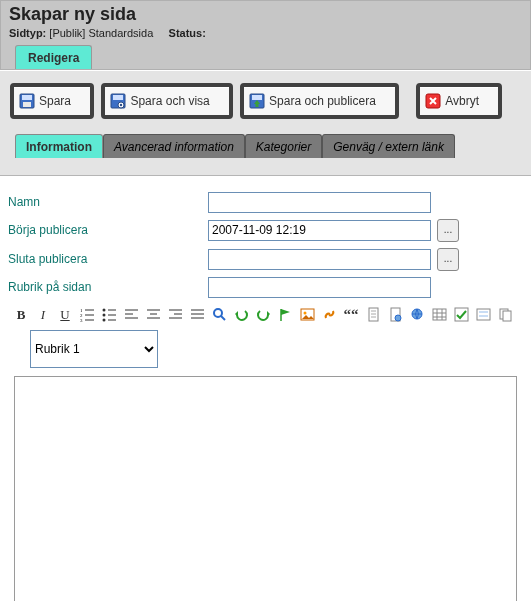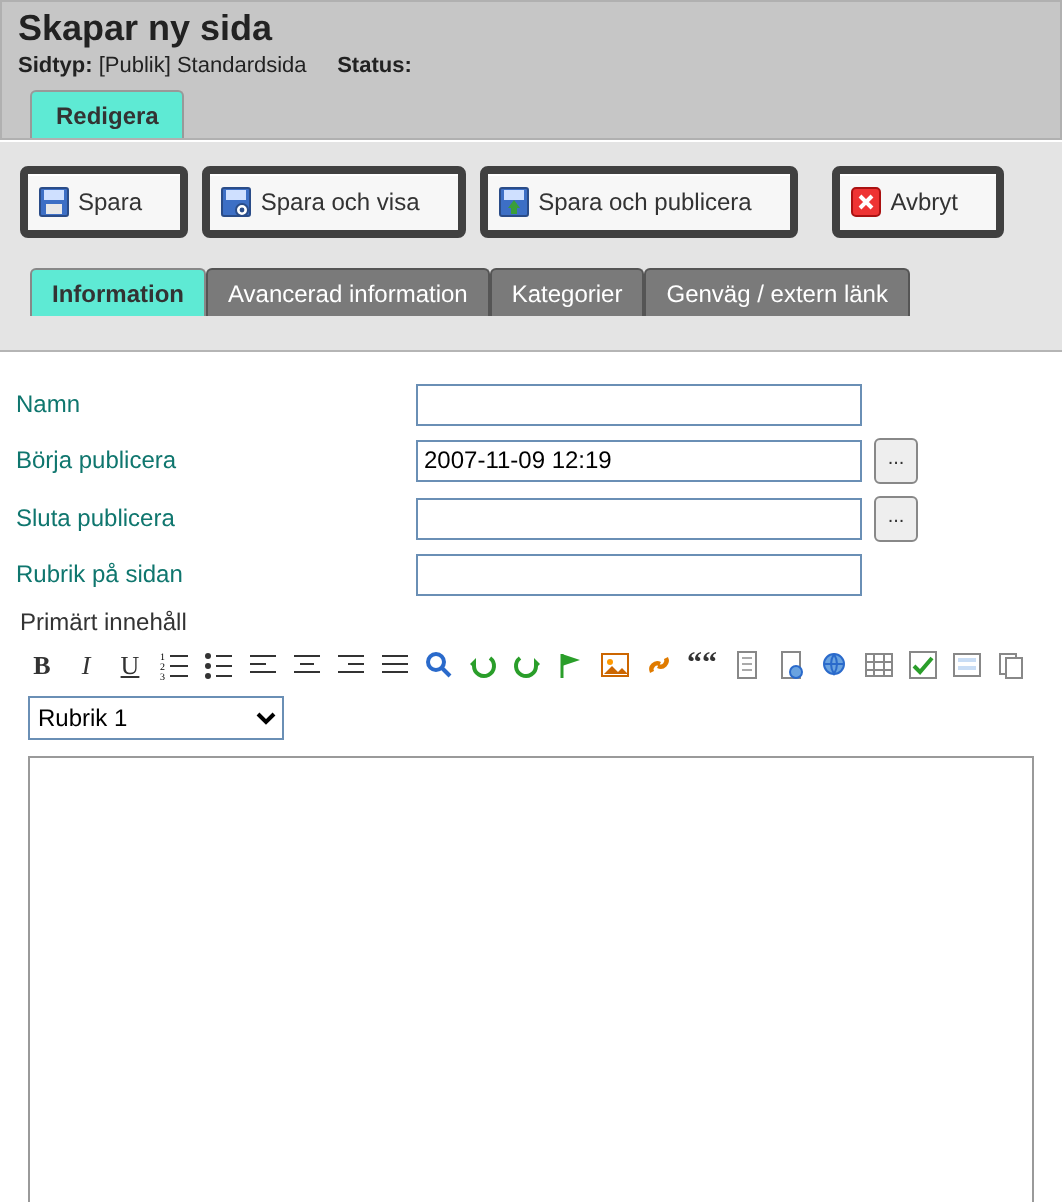--- a/index.html
+++ b/index.html
@@ -81,22 +81,23 @@
     top: 1px;
     cursor: pointer;
   }
   .tab.active {
     background: #5eead4;
     font-weight: bold;
     color: #333;
   }
   .tab.inactive {
     background: #7a7a7a;
-    color: #ffffff;
+    color: #000000;
     border-color: #555;
+    font-style: italic;
   }
 
   .form-area {
     padding: 16px 8px 8px 8px;
   }
   .form-row {
     display: flex;
     align-items: center;
     margin-bottom: 6px;
   }
@@ -144,25 +145,25 @@
     height: 18px;
     display: inline-flex;
     align-items: center;
     justify-content: center;
     font-family: "Times New Roman", serif;
     font-size: 13px;
     cursor: pointer;
   }
   .style-select {
     width: 128px;
-    height: 22px;
+    height: 38px;
     border: 1px solid #6a8fb5;
     font-size: 12px;
     background: #fff;
-    margin: 4px 0 4px 4px;
+    margin: 4px 0 4px 20px;
   }
   .editor-area {
     margin: 4px 6px 6px 6px;
     border: 1px solid #9a9a9a;
     height: 255px;
     background: #fff;
   }
 
   svg { display:block; }
 </style>
@@ -249,21 +250,20 @@
     <span class="picker-btn">
         <span>...</span>
       </span>
   </div>
 
   <div class="form-row">
     <div class="flabel">Rubrik på sidan</div>
     <input type="text" value="" style="">
   </div>
 
-  <div class="section-label">Primärt innehåll</div>
 
   <div class="editor-toolbar">
     <span class="tb-btn" style="font-weight:bold;">B</span>
     <span class="tb-btn" style="font-style:italic;">I</span>
     <span class="tb-btn" style="text-decoration:underline;">U</span>
     <span class="tb-btn">
         <svg width="15" height="15">
           <text x="0" y="5" font-size="5">1</text>
           <text x="0" y="10" font-size="5">2</text>
           <text x="0" y="15" font-size="5">3</text>

